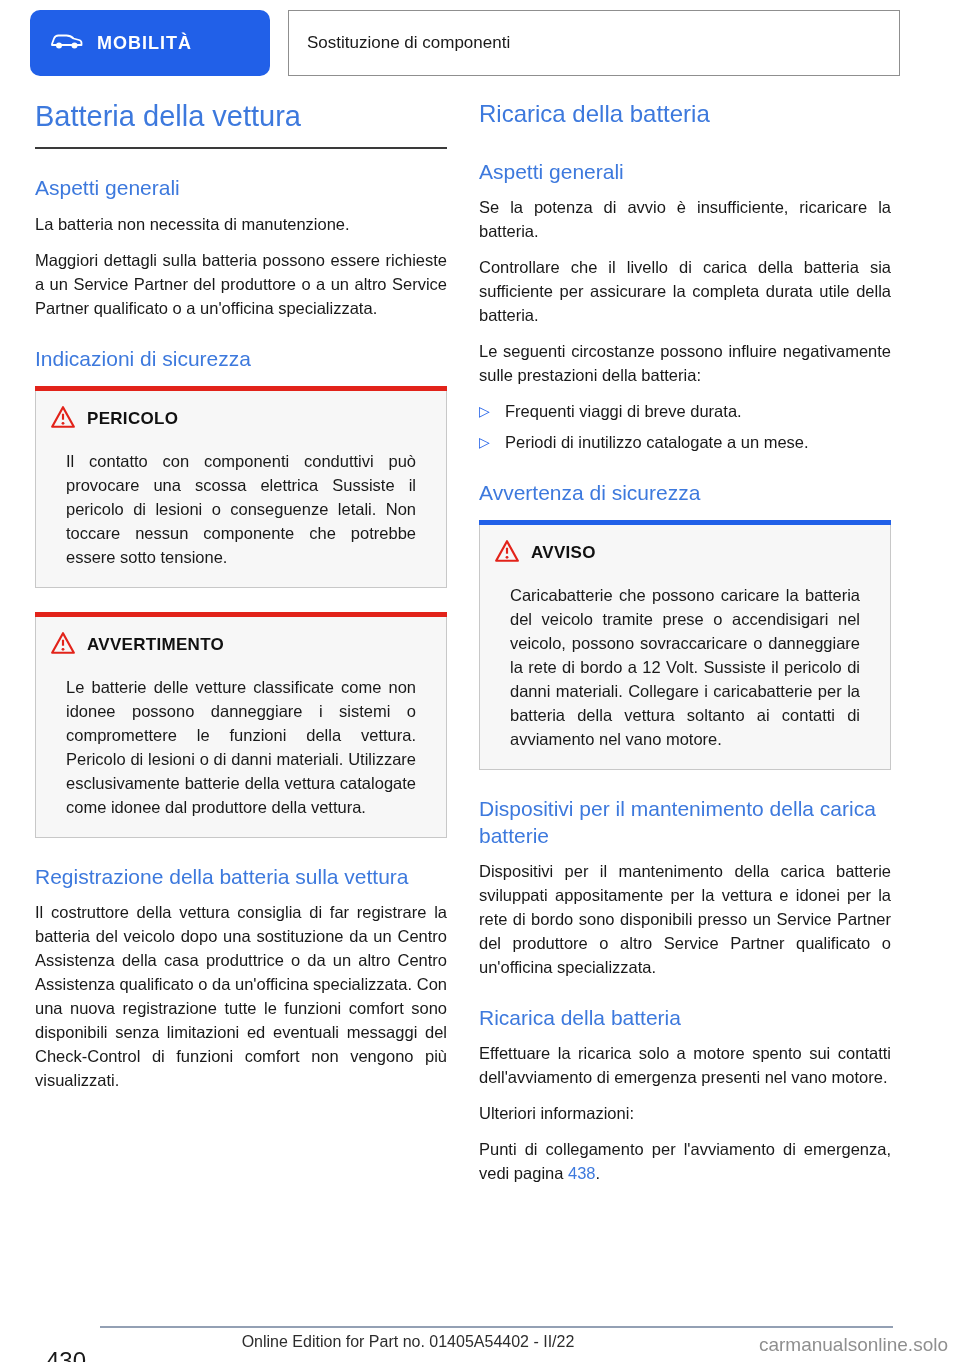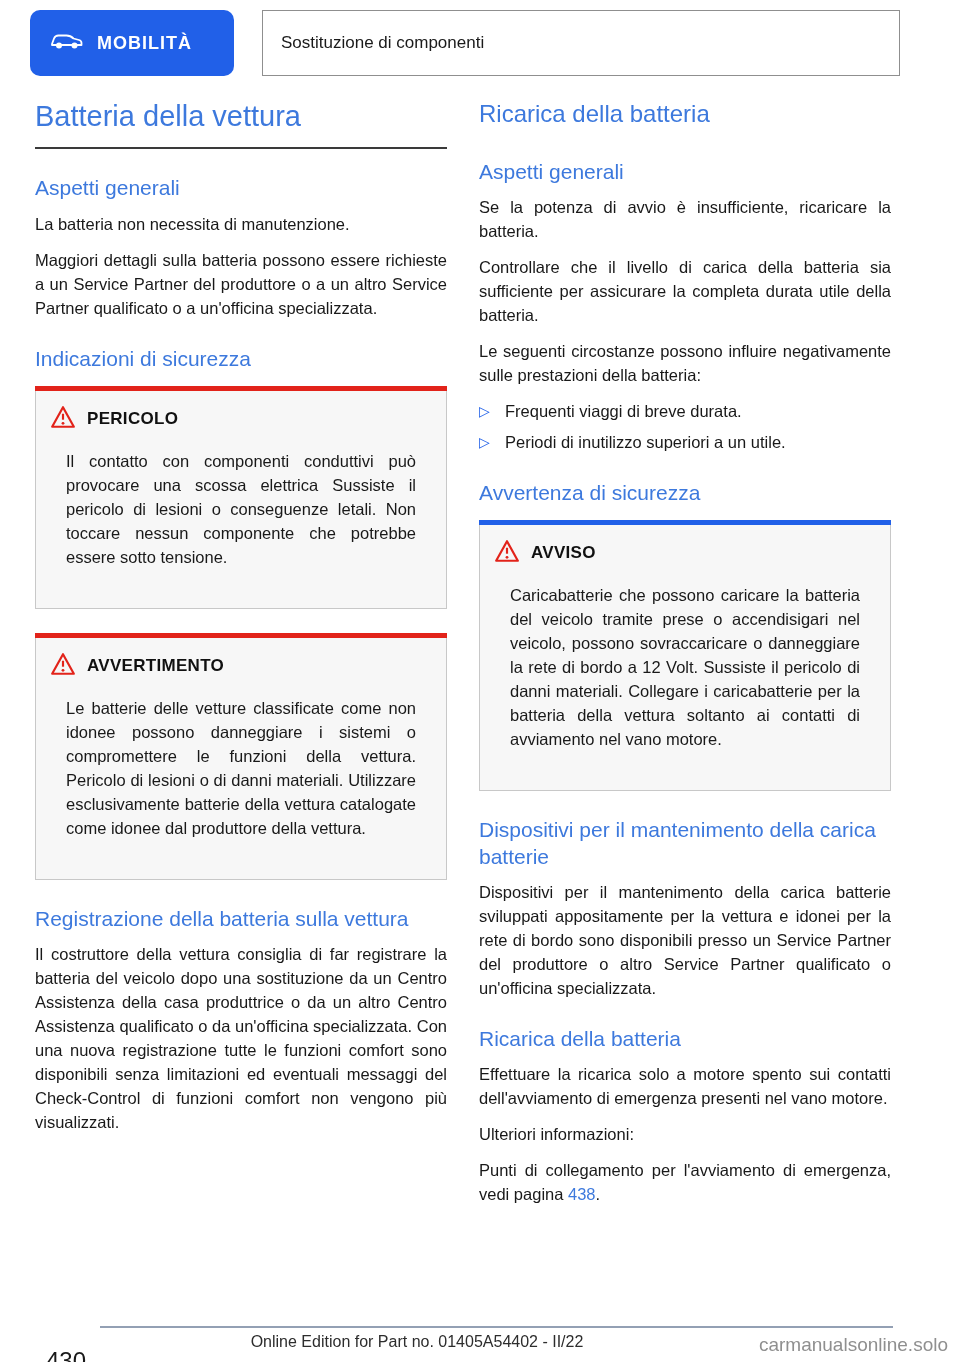--- a/index.html
+++ b/index.html
@@ -10,30 +10,30 @@
     color: #191919;
     font-family: "Liberation Sans", "DejaVu Sans", sans-serif;
     position: relative;
     overflow: hidden;
   }
   .page { position: relative; width: 960px; height: 1362px; }
 
   
   .header { position: absolute; top: 10px; left: 30px; width: 870px; height: 66px; display: flex; }
   .badge {
-    width: 204px; height: 66px;
+    width: 240px; height: 66px;
     background: var(--accent-blue, #2160e8);
     border-radius: 10px;
     color: #fff;
     display: flex; align-items: center; gap: 13px;
     padding-left: 18px;
   }
   .badge-label { font-size: 18px; font-weight: bold; letter-spacing: 1px; }
   .section-box {
-    margin-left: 28px; flex: 1; height: 66px;
+    margin-left: 18px; flex: 1; height: 66px;
     border: 1px solid #8f8f8f;
     display: flex; align-items: center;
     padding-left: 18px;
     font-size: 17px; color: #1a1a1a;
   }
 
   
   .columns {
     position: absolute; top: 100px; left: 35px; width: 860px;
     display: grid; grid-template-columns: 412px 412px; column-gap: 32px;
@@ -66,21 +66,21 @@
   }
 
   
   .warnbox { margin: 14px 0 24px 0; }
   .warnbar { height: 5px; width: 100%; }
   .warnbar.red  { background: var(--warning-red, #e2231a); }
   .warnbar.blue { background: var(--accent-blue, #2160e8); }
   .warnbody {
     border: 1px solid #c8c8c8; border-top: none;
     background: #f7f7f7;
-    padding: 14px 14px 23px 14px;
+    padding: 14px 14px 2px 14px;
   }
   .warnhead { display: flex; align-items: center; gap: 11px; margin-bottom: 10px; }
   .warnhead .title { font-size: 17px; font-weight: bold; color: #111; letter-spacing: 0.3px; }
   .warntext { margin: 16px; font-size: 16.5px; line-height: 24px; text-align: justify; }
 
   
   ul.blist { list-style: none; margin: 4px 0 10px 0; padding: 0; }
   ul.blist li { display: flex; gap: 12px; margin-bottom: 7px; font-size: 16.5px; line-height: 24px; }
   ul.blist .bullet { color: var(--accent-blue, #2160e8); font-size: 14px; line-height: 24px; flex: 0 0 14px; }
 
@@ -89,21 +89,21 @@
   
   .footer-pagenum {
     position: absolute; left: 46px; top: 1347px;
     font-size: 24px; font-weight: normal; color: #191919;
   }
   .footer-rule {
     position: absolute; left: 100px; width: 793px; top: 1326px;
     border-top: 2px solid #93a0b4;
   }
   .footer-edition {
-    position: absolute; left: 13px; width: 808px; top: 1333px;
+    position: absolute; left: 4px; width: 808px; top: 1333px;
     text-align: center; font-size: 16px; color: #2d2d2d;
   }
   .watermark {
     position: absolute; right: 12px; top: 1334px;
     font-size: 19px; color: #8f8f8f;
     font-family: "Liberation Sans", sans-serif;
   }
 </style>
 </head>
 <body>
@@ -183,21 +183,21 @@
       <p class="body-text">Controllare che il livello di carica della batteria sia sufficiente per assicurare la completa durata utile della batteria.</p>
       <p class="body-text">Le seguenti circostanze possono influire negativamente sulle prestazioni della batteria:</p>
 
       <ul class="blist">
         <li>
           <span class="bullet">▷</span>
           <span>Frequenti viaggi di breve durata.</span>
         </li>
         <li>
           <span class="bullet">▷</span>
-          <span>Periodi di inutilizzo superiori a un utile.</span>
+          <span>Periodi di inutilizzo catalogate a un mese.</span>
         </li>
       </ul>
 
       <h3 class="sub-title">Avvertenza di sicurezza</h3>
 
       <div class="warnbox">
         <div class="warnbar blue"></div>
         <div class="warnbody">
           <div class="warnhead">
             <span>

